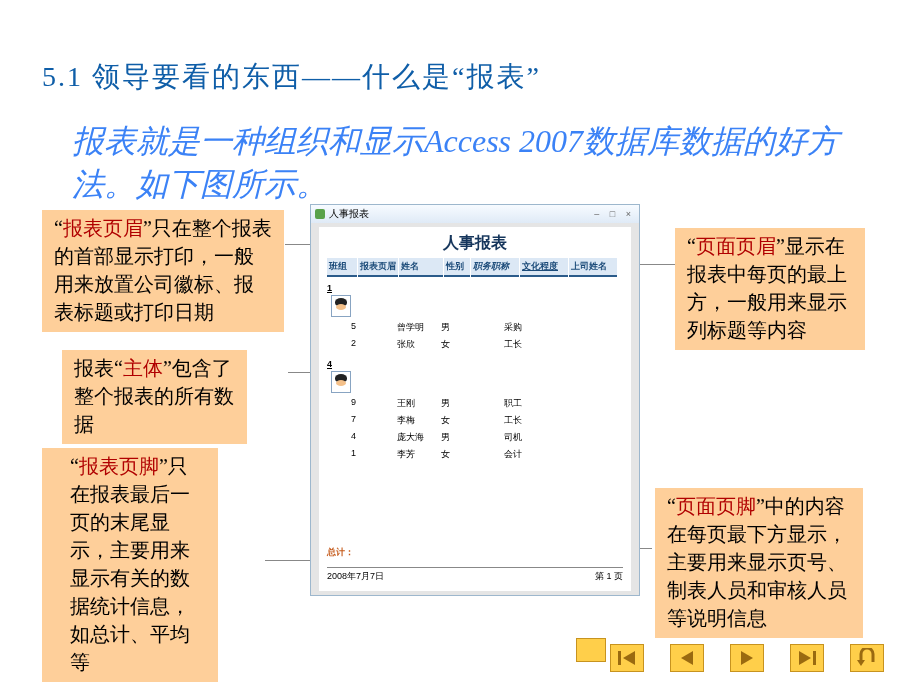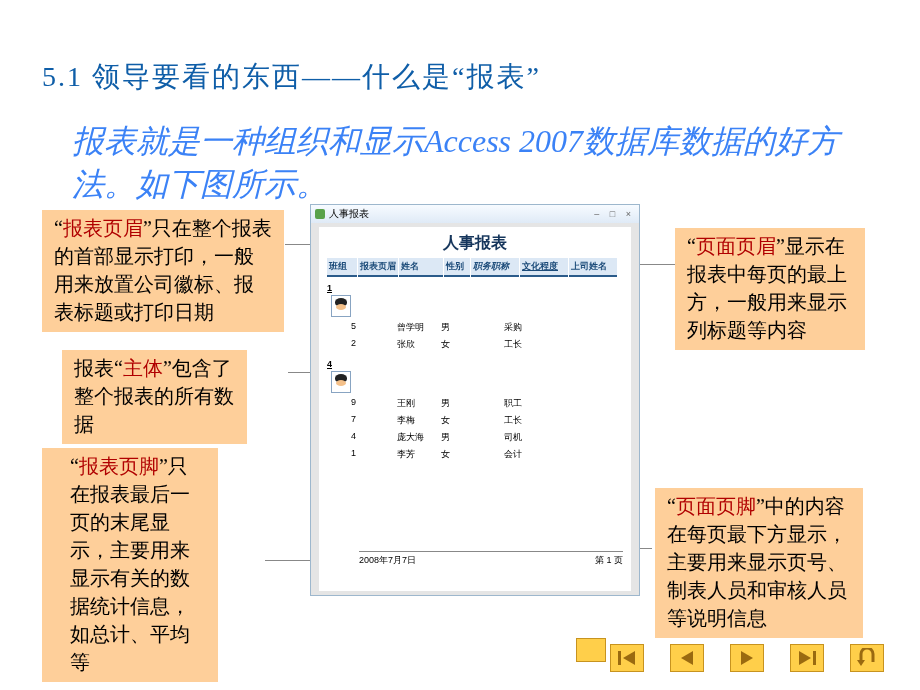--- a/index.html
+++ b/index.html
@@ -151,21 +151,21 @@
   .footer-line {
     position: absolute;
     left: 8px; right: 8px;
     border-top: 1px solid #888;
     font-size: 9px;
     padding-top: 2px;
     display: flex;
     justify-content: space-between;
   }
   .sum-line { bottom: 32px; color:#c55a1a; font-weight:bold; border:0; }
-  .page-foot { bottom: 24px; margin-left: 32px; }
+  .page-foot { bottom: 8px; }
 
   
   .nav {
     position: absolute;
     bottom: 18px;
     right: 36px;
     display: flex;
     gap: 26px;
     align-items: center;
   }
@@ -272,20 +272,24 @@
       <span class="r-sx">男</span>
       <span class="r-job">司机</span>
     </div>
     <div class="row">
       <span class="r-id">1</span>
       <span class="r-nm">李芳</span>
       <span class="r-sx">女</span>
       <span class="r-job">会计</span>
     </div>
 
+    <div class="footer-line sum-line">
+      <span>总计：</span>
+        <span></span>
+    </div>
     <div class="footer-line page-foot">
       <span>2008年7月7日</span>
       <span>第 1 页</span>
     </div>
   </div>
 </div>
 
 <div class="extra-square"></div>
 
 <div class="nav">

